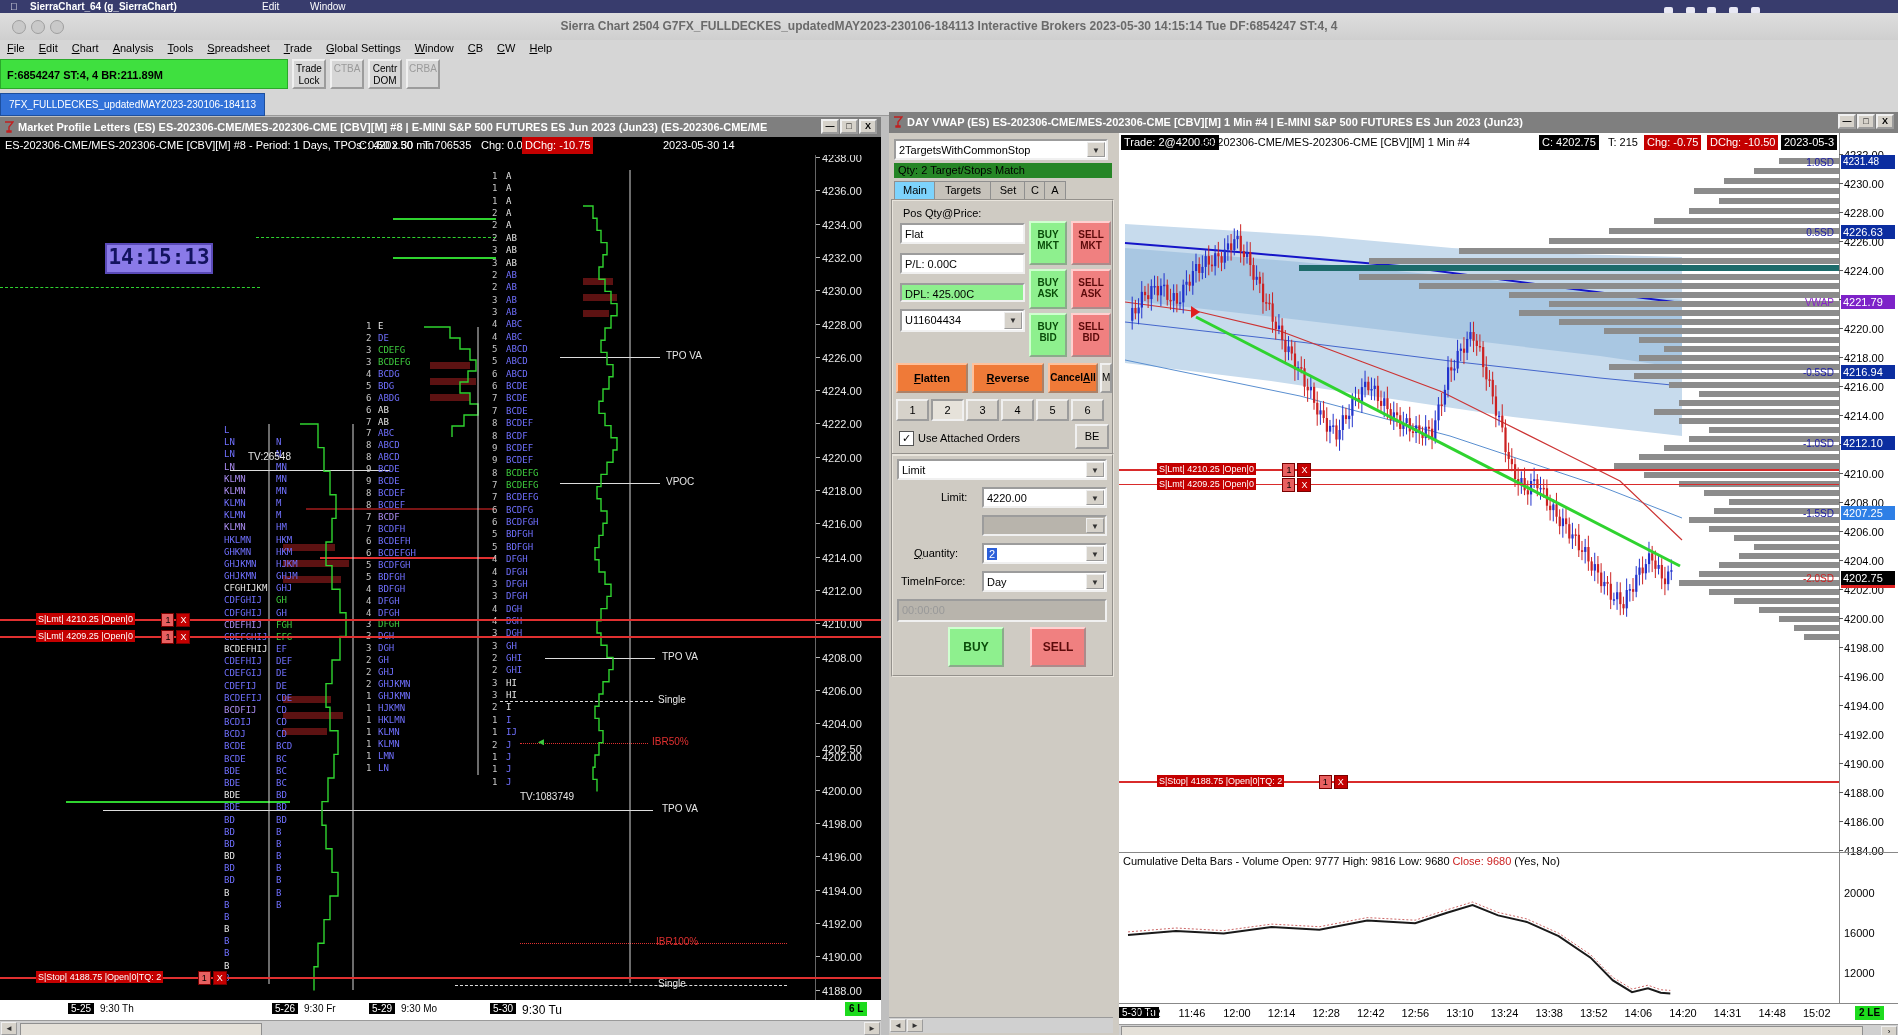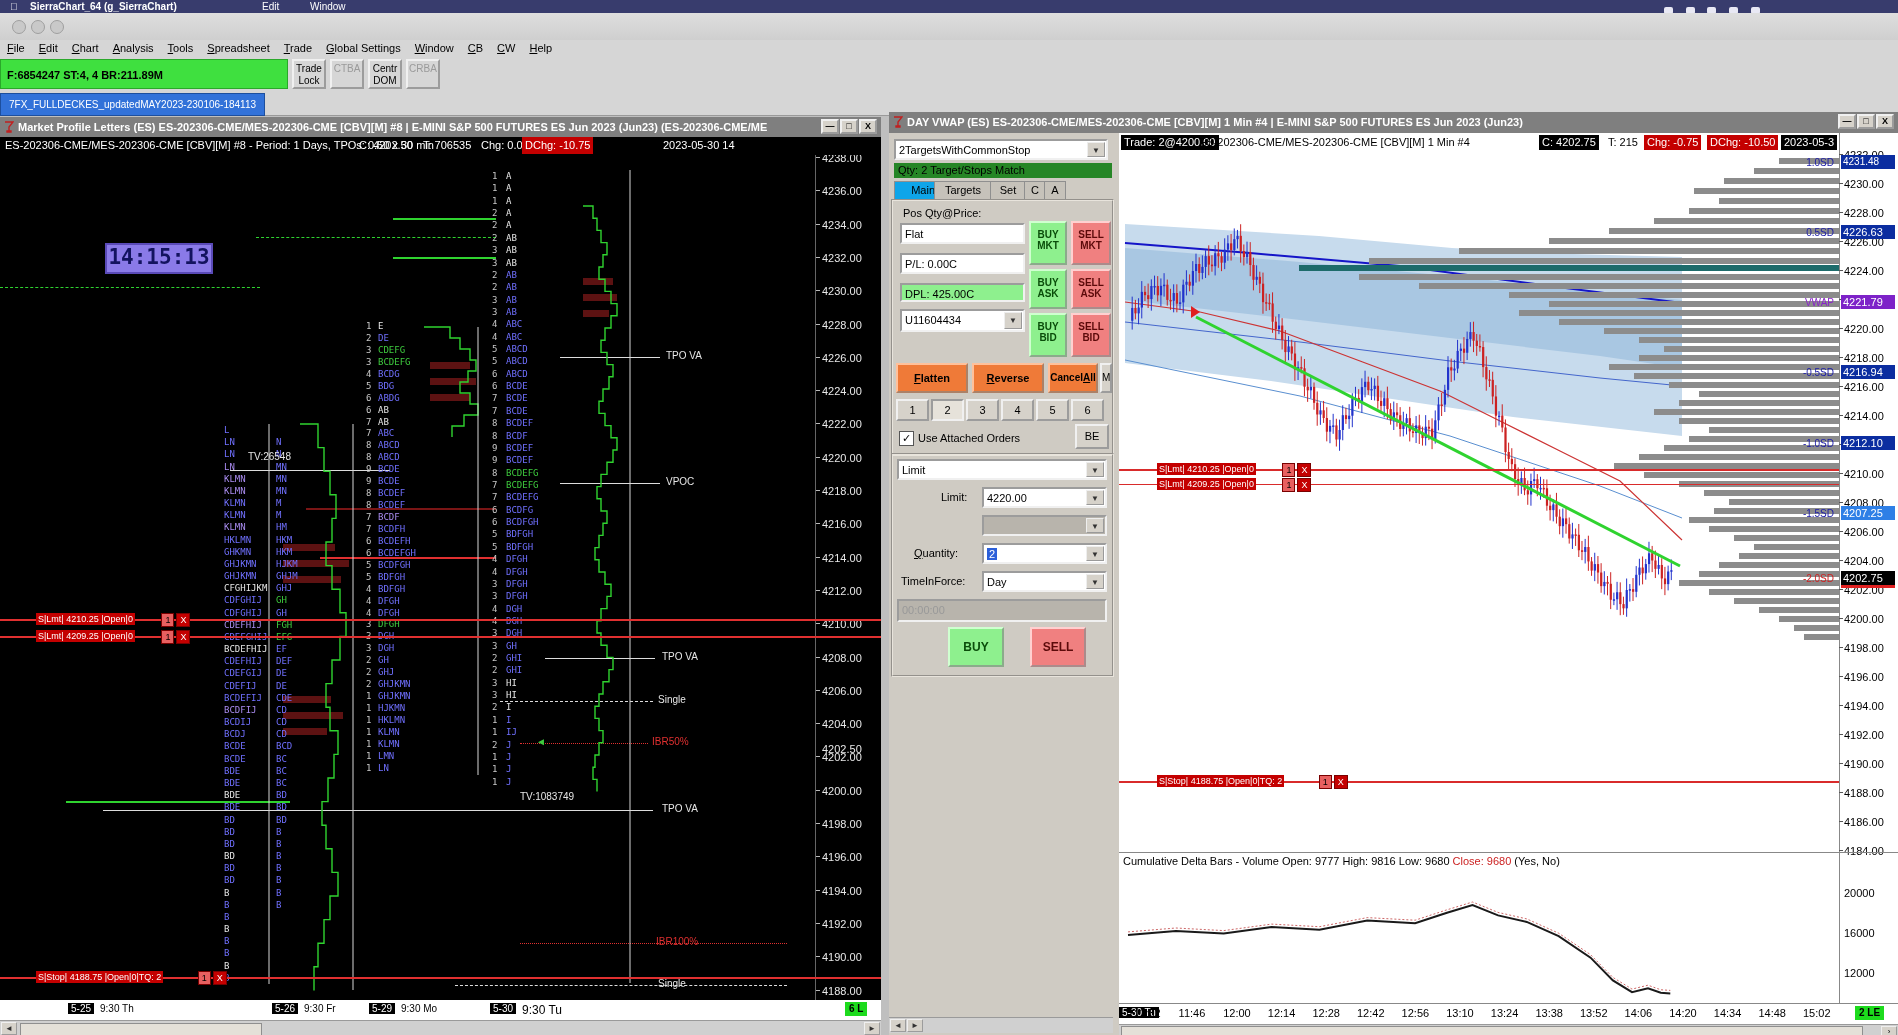--- a/index.html
+++ b/index.html
@@ -53,21 +53,21 @@
   
   .tpanel{background:#cfcbc3;}
   .combo{background:#fff;border:2px inset #f0f0f0;font-size:11px;line-height:18px;
          padding-left:3px;box-sizing:border-box;color:#000;white-space:nowrap;overflow:hidden;}
   .combo .arr{position:absolute;right:1px;top:1px;bottom:1px;width:16px;background:#d6d2ca;
               border:1px outset #eee;text-align:center;font-size:8px;color:#333;line-height:16px;}
   .combo.dis{background:#b8b4ac;}
   .gbanner{background:#268626;color:#000;font-size:11px;line-height:15px;padding-left:4px;}
   .ttab{border:1px solid #8f8f8f;border-bottom:none;background:#c6c2ba;font-size:11px;
         text-align:center;line-height:17px;color:#000;}
-  .ttab.active{background:#0ea5e9;font-weight:normal;text-align:right;}
+  .ttab.active{background:#7dd3fc;font-weight:normal;}
   .groupbox{border:2px groove #e8e4dc;}
   .fld{background:#fff;border:2px inset #f0f0f0;font-size:11px;line-height:18px;padding-left:3px;
        box-sizing:border-box;color:#000;}
   .buybtn{background:#8ef08e;color:#0a4d0a;border:2px outset #d0ffd0;font-size:10px;font-weight:bold;
           text-align:center;box-sizing:border-box;}
   .sellbtn{background:#f08080;color:#5c0a0a;border:2px outset #ffd0d0;font-size:10px;font-weight:bold;
            text-align:center;box-sizing:border-box;}
   .orangebtn{background:#ef7a38;color:#000;border:2px outset #ffc09a;font-size:11px;font-weight:bold;
              text-align:center;box-sizing:border-box;}
   .qbtn{background:#d6d2ca;border:2px outset #f0f0f0;font-size:11px;text-align:center;box-sizing:border-box;color:#000;}
@@ -94,20 +94,21 @@
       <i class="mac-ico"></i>
       <i class="mac-ico"></i>
       <i class="mac-ico"></i>
     </span>
   </div>
 
   <div class="abs titlebar">
     <div class="abs tl" style="left:12px;"></div>
     <div class="abs tl" style="left:31px;"></div>
     <div class="abs tl" style="left:50px;"></div>
+    <div class="abs apptitle nowrap">Sierra Chart 2504 G7FX_FULLDECKES_updatedMAY2023-230106-184113 Interactive Brokers 2023-05-30  14:15:14 Tue  DF:6854247  ST:4, 4</div>
   </div>
 
   <div class="abs menubar" id="menubar"><span class="menuitem"><u>F</u>ile</span><span class="menuitem"><u>E</u>dit</span><span class="menuitem"><u>C</u>hart</span><span class="menuitem"><u>A</u>nalysis</span><span class="menuitem"><u>T</u>ools</span><span class="menuitem"><u>S</u>preadsheet</span><span class="menuitem"><u>T</u>rade</span><span class="menuitem"><u>G</u>lobal Settings</span><span class="menuitem"><u>W</u>indow</span><span class="menuitem"><u>C</u>B</span><span class="menuitem"><u>C</u>W</span><span class="menuitem"><u>H</u>elp</span></div>
 
   <div class="abs toolbar">
     <div class="abs acctbox nowrap">F:6854247  ST:4, 4  BR:211.89M</div>
     <div id="toolbtns">
         <div class="abs tbtn" style="position: absolute; left: 292px; width: 34px;">Trade Lock</div>
         <div class="abs tbtn dis" style="position: absolute; left: 330px; width: 34px;">CTBA</div>
         <div class="abs tbtn" style="position: absolute; left: 368px; width: 34px;">Centr DOM</div>
@@ -1143,21 +1144,21 @@
           <div style="position: absolute; left: 148.8px; top: 3px; font-size: 11px; color: rgb(0, 0, 0);">12:14</div>
           <div style="position: absolute; left: 193.4px; top: 3px; font-size: 11px; color: rgb(0, 0, 0);">12:28</div>
           <div style="position: absolute; left: 238px; top: 3px; font-size: 11px; color: rgb(0, 0, 0);">12:42</div>
           <div style="position: absolute; left: 282.6px; top: 3px; font-size: 11px; color: rgb(0, 0, 0);">12:56</div>
           <div style="position: absolute; left: 327.2px; top: 3px; font-size: 11px; color: rgb(0, 0, 0);">13:10</div>
           <div style="position: absolute; left: 371.8px; top: 3px; font-size: 11px; color: rgb(0, 0, 0);">13:24</div>
           <div style="position: absolute; left: 416.4px; top: 3px; font-size: 11px; color: rgb(0, 0, 0);">13:38</div>
           <div style="position: absolute; left: 461px; top: 3px; font-size: 11px; color: rgb(0, 0, 0);">13:52</div>
           <div style="position: absolute; left: 505.6px; top: 3px; font-size: 11px; color: rgb(0, 0, 0);">14:06</div>
           <div style="position: absolute; left: 550.2px; top: 3px; font-size: 11px; color: rgb(0, 0, 0);">14:20</div>
-          <div style="position: absolute; left: 594.8px; top: 3px; font-size: 11px; color: rgb(0, 0, 0);">14:34</div>
+          <div style="position: absolute; left: 594.8px; top: 3px; font-size: 11px; color: rgb(0, 0, 0);">14:31</div>
           <div style="position: absolute; left: 639.4px; top: 3px; font-size: 11px; color: rgb(0, 0, 0);">14:48</div>
           <div style="position: absolute; left: 684px; top: 3px; font-size: 11px; color: rgb(0, 0, 0);">15:02</div>
           <div class="abs grnbadge" style="position: absolute; left: 736px; top: 2px;">2 LE</div>
         </div>
         <div style="position: absolute; left: 0px; top: 891px; width: 779px; height: 12px; background: rgb(208, 208, 208); border-top: 1px solid rgb(154, 154, 154);">
           <div style="position: absolute; left: 2px; top: 1px; width: 740px; height: 9px; background: rgb(228, 224, 216); border: 1px solid rgb(143, 143, 143);"></div>
           <div style="position: absolute; right: 1px; top: 1px; width: 14px; height: 10px; background: rgb(214, 210, 202); border: 1px outset rgb(238, 238, 238); font-size: 8px; line-height: 9px; text-align: center;">›</div>
         </div>
       </div>
   </div>

